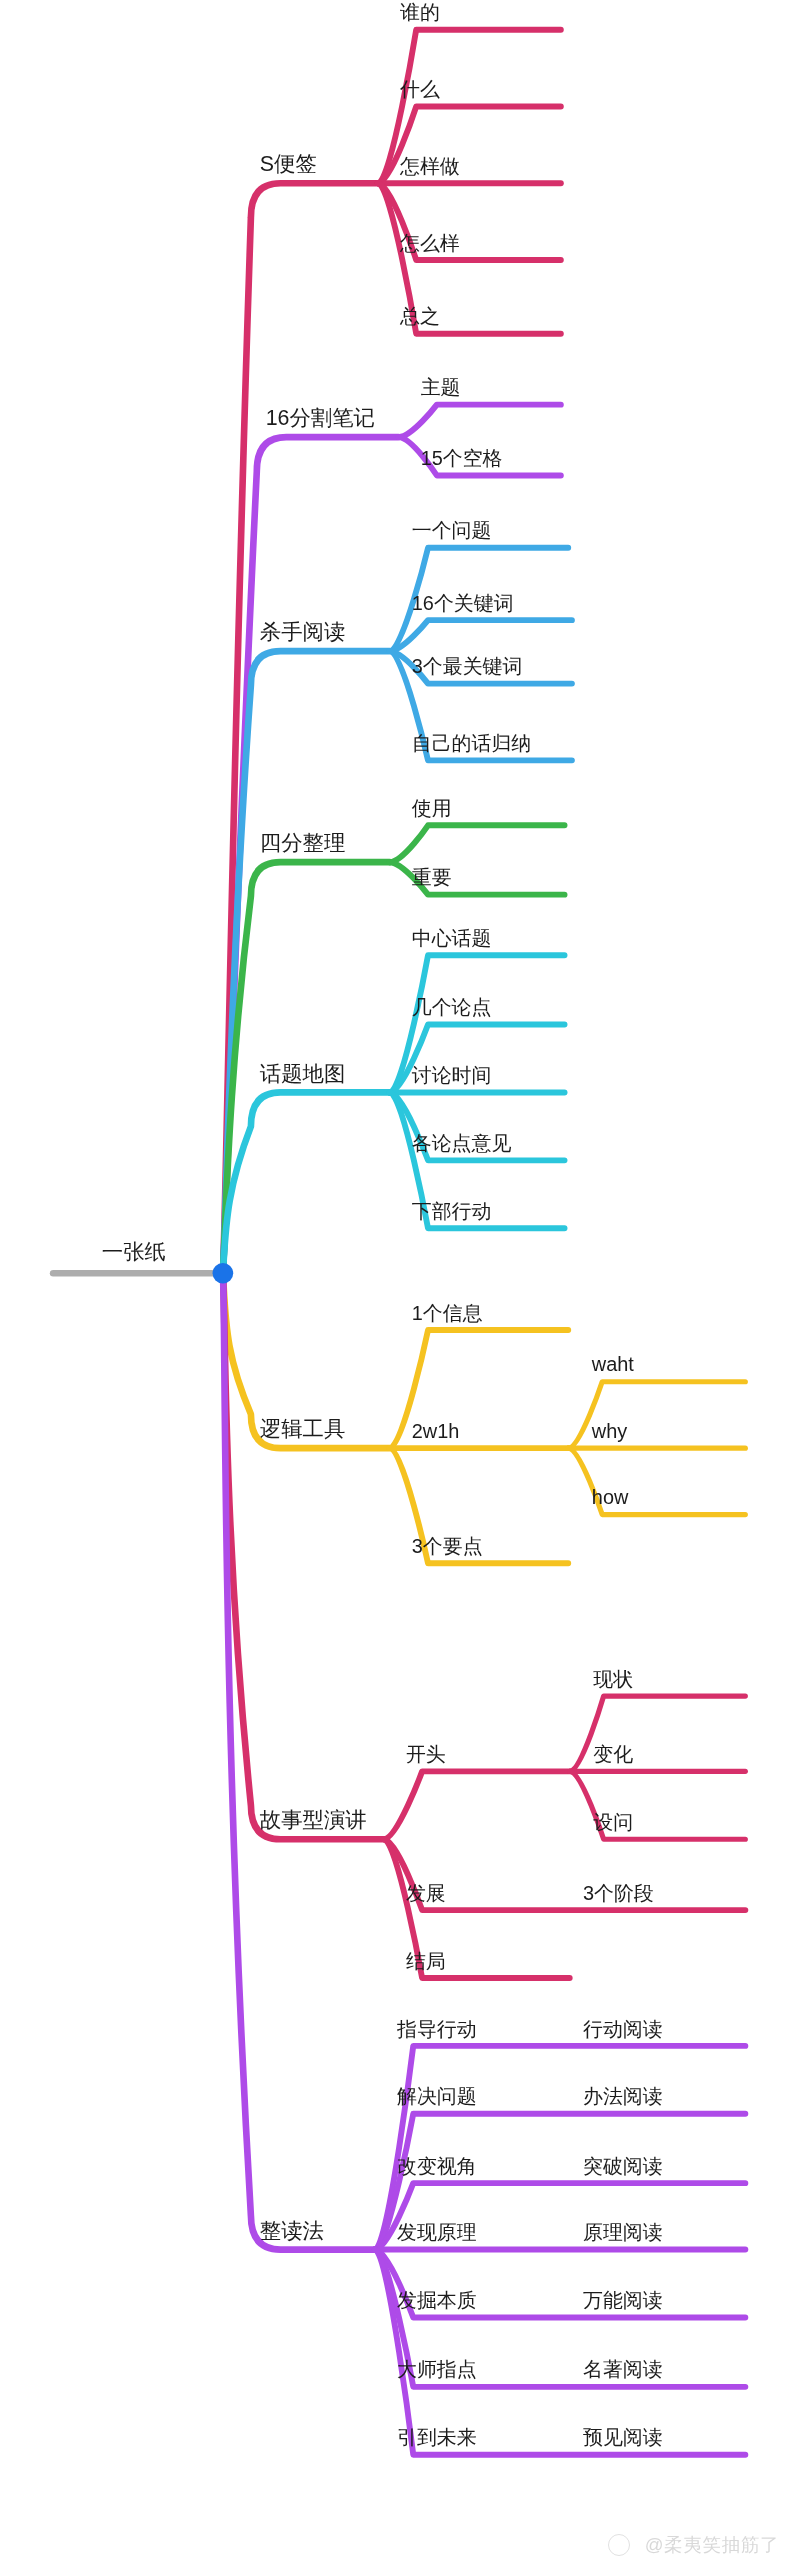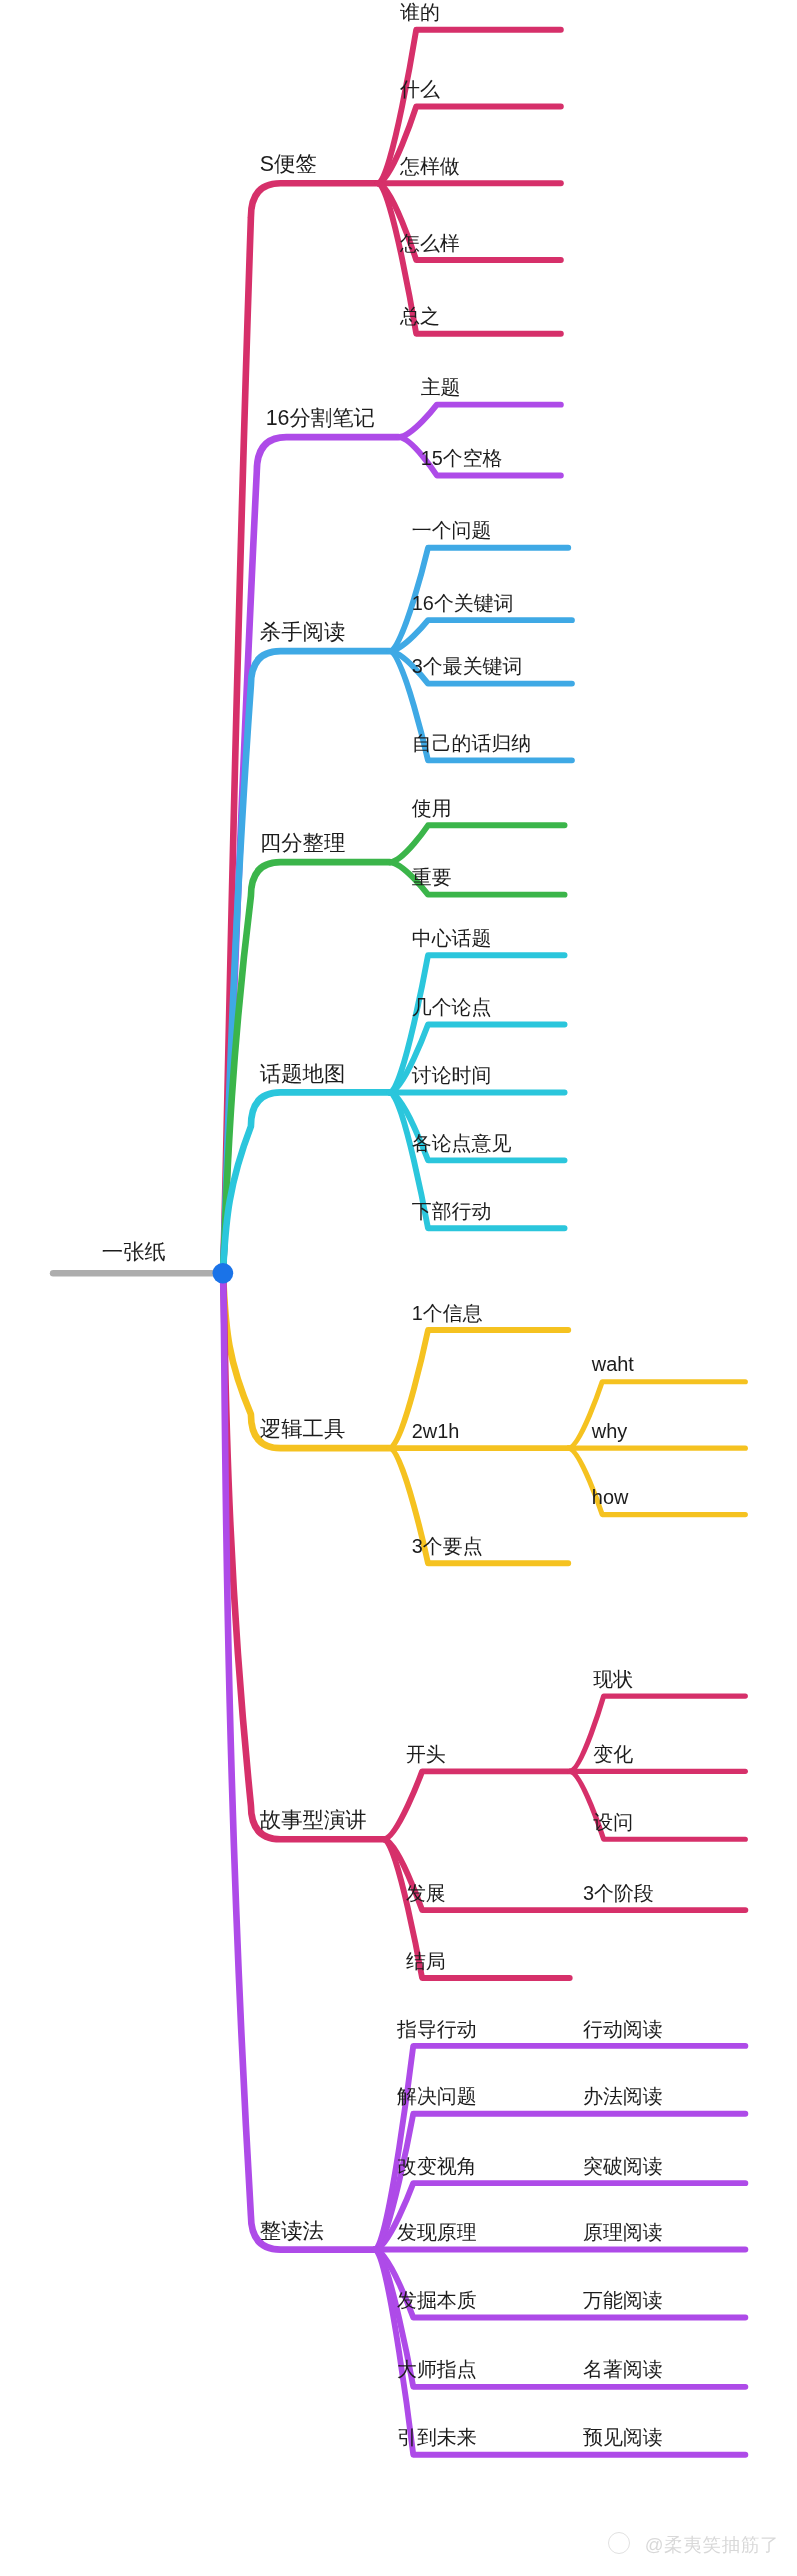--- a/index.html
+++ b/index.html
@@ -8,21 +8,21 @@
   #mindmap{position:absolute;left:0;top:0;width:797px;height:2576px;display:block;}
   .node-label{fill:#1c1c1c;font-family:"Liberation Sans","DejaVu Sans",sans-serif;
               dominant-baseline:alphabetic;}
   .root-label{font-size:29px;}
   .lvl1-label{font-size:29px;}
   .lvl2-label{font-size:27px;}
   .lvl3-label{font-size:27px;}
   .branch-path{fill:none;stroke-linecap:round;stroke-linejoin:round;}
   .root-stem{stroke:#adadad;stroke-width:9;stroke-linecap:round;}
   .root-dot{fill:#1a73e8;}
-  #watermark{position:absolute;right:17.7px;bottom:19px;display:flex;align-items:flex-start;
+  #watermark{position:absolute;right:17.7px;bottom:19px;display:flex;align-items:center;
              gap:15px;opacity:.26;color:#6b6b6b;font-size:18.5px;
              font-family:"Liberation Sans","DejaVu Sans",sans-serif;
              letter-spacing:0.7px;white-space:nowrap;pointer-events:none;}
   #watermark .wm-logo{width:20px;height:20px;border-radius:50%;
              border:1.5px solid #8a8a8a;display:inline-block;}
 </style>
 </head>
 <body>
 
 <svg id="mindmap" viewBox="0 0 1080 3490" xmlns="http://www.w3.org/2000/svg">

